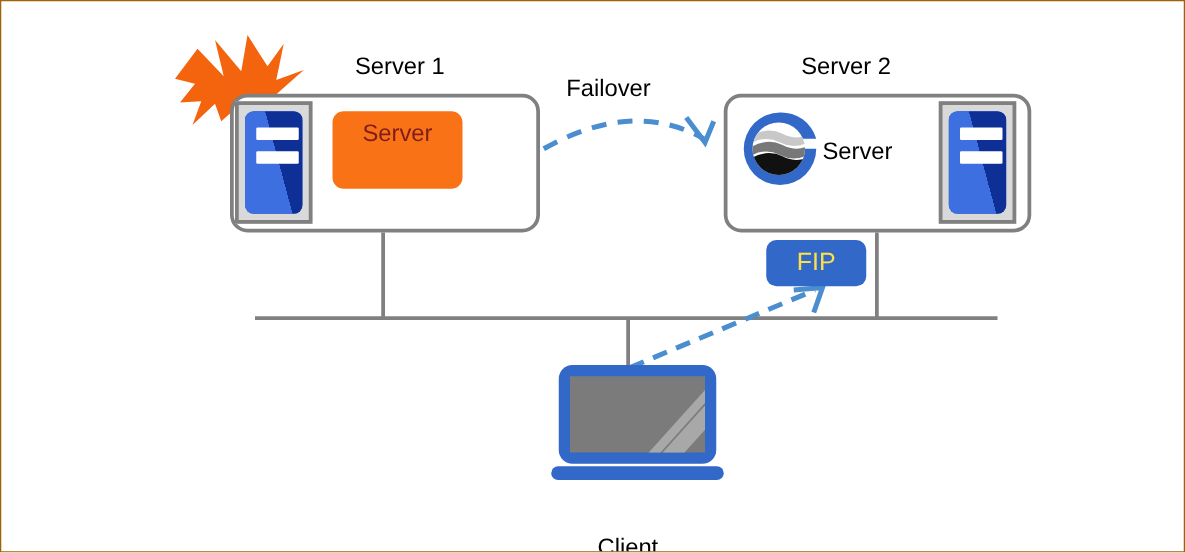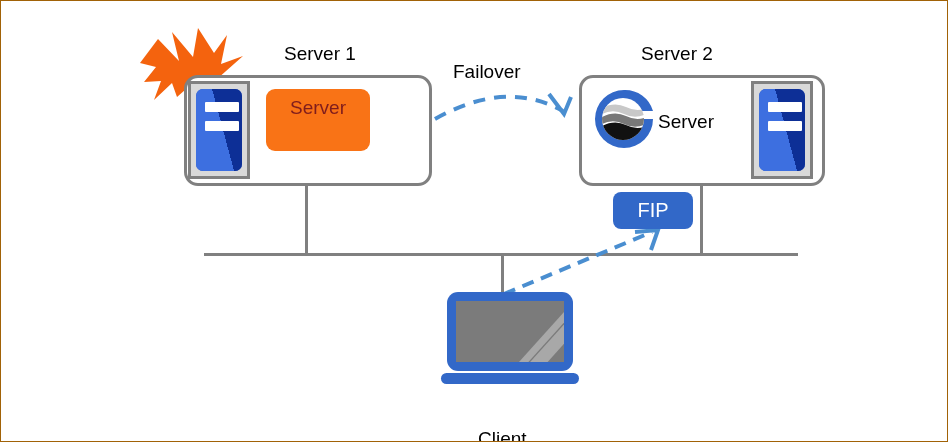--- a/index.html
+++ b/index.html
@@ -109,21 +109,21 @@
 
   
   #fip-badge {
     position: absolute;
     left: 612px;
     top: 191px;
     width: 80px;
     height: 37px;
     background: #3268c8;
     border-radius: 8px;
-    color: #ffffff;
+    color: #fde047;
     font-size: 20px;
     line-height: 37px;
     text-align: center;
     font-family: "Liberation Sans", sans-serif;
   }
 
   
   #group-icon {
     position: absolute;
     left: 591px;

